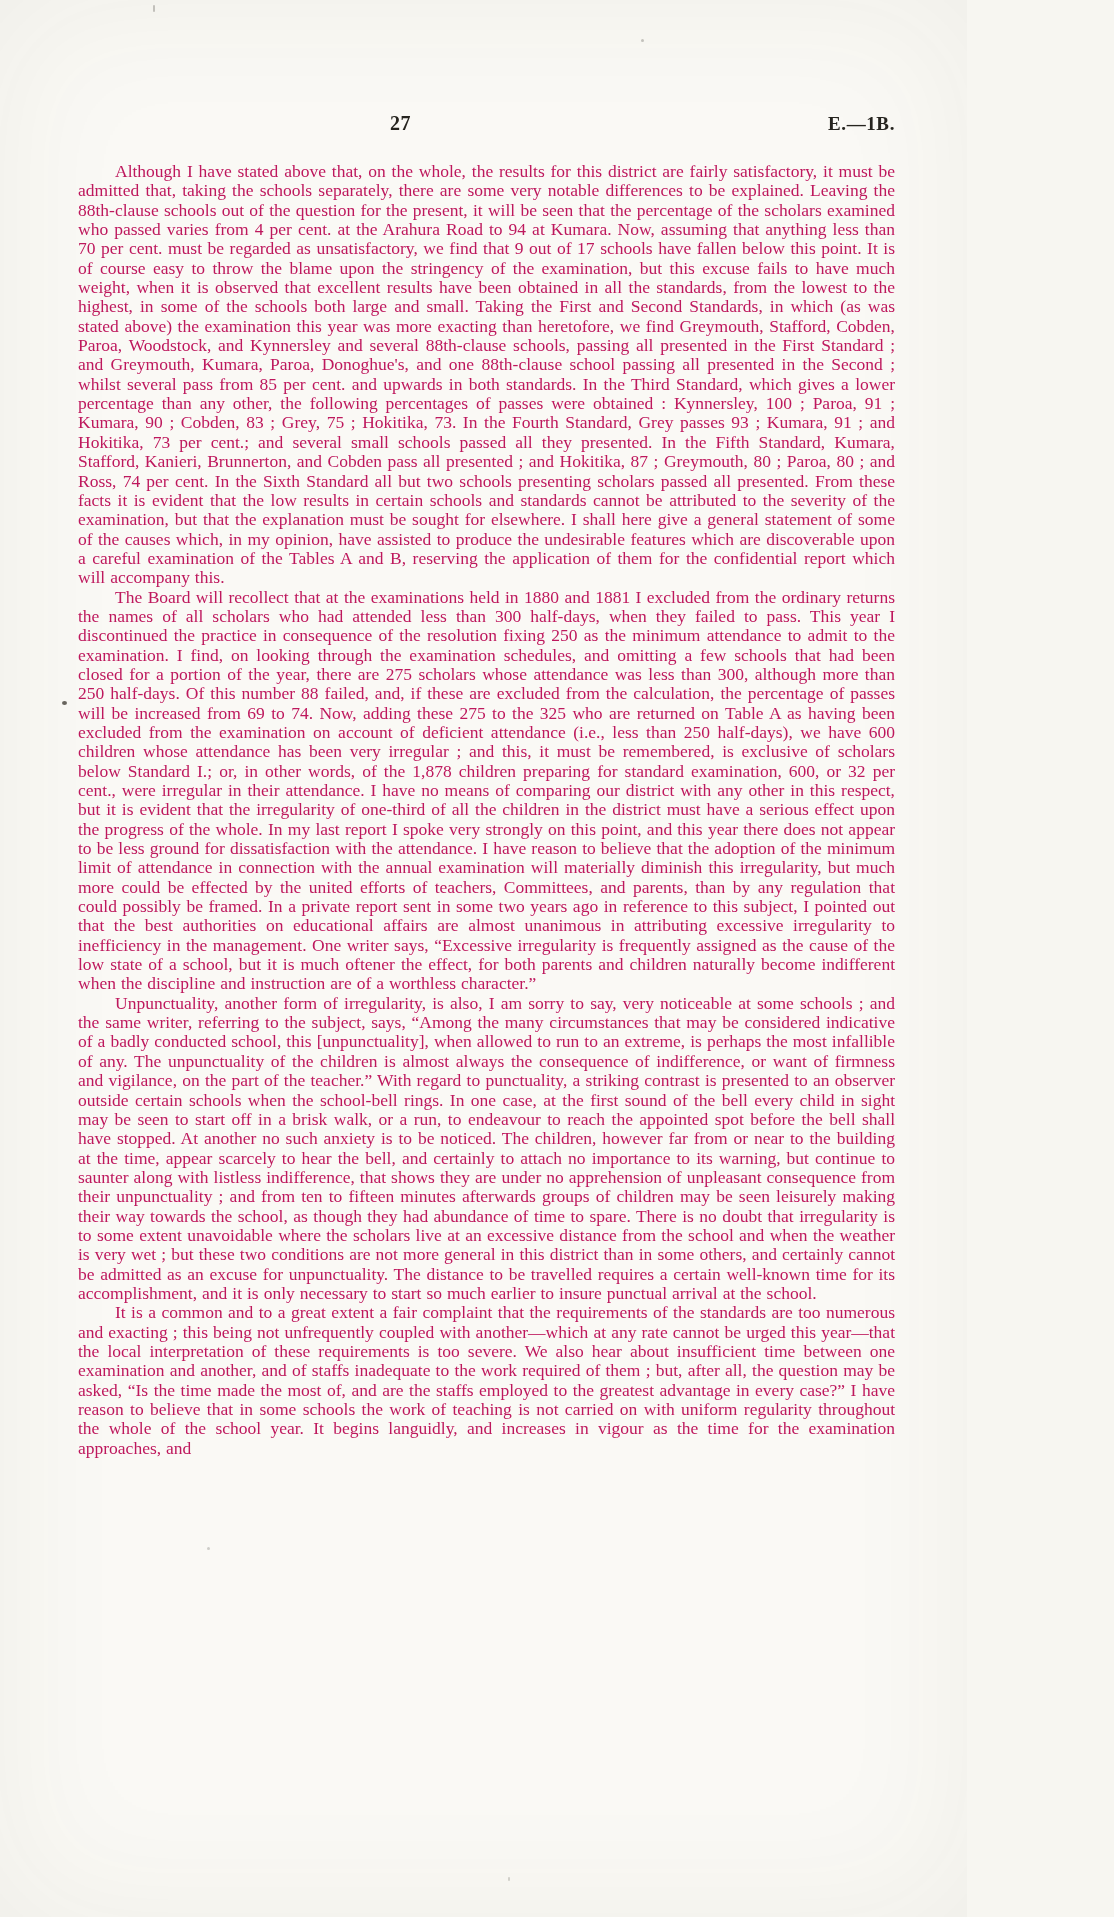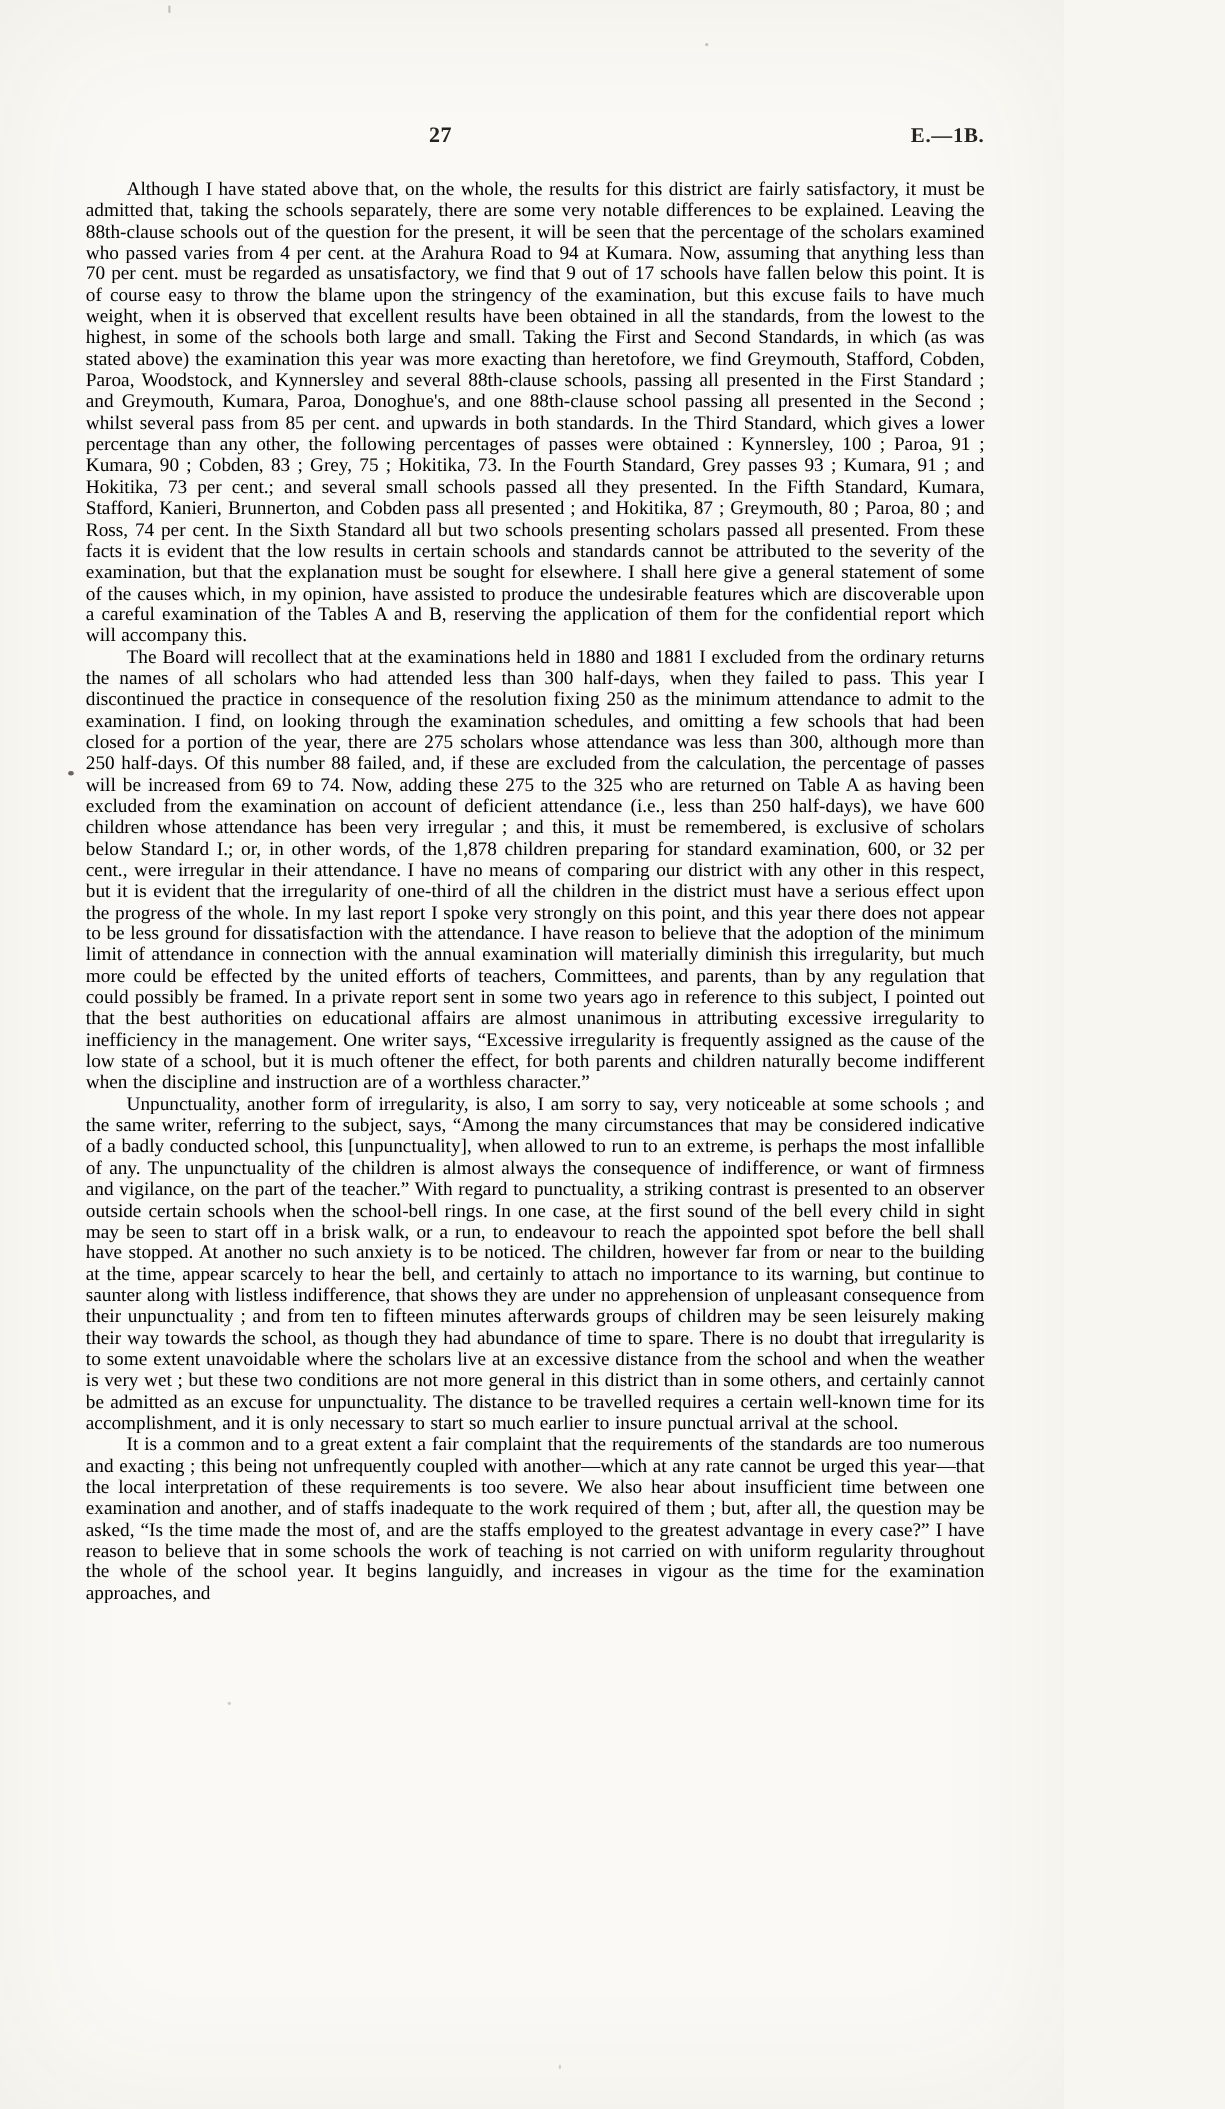--- a/index.html
+++ b/index.html
@@ -46,21 +46,21 @@
       margin-left: 20px;
     }
 
     .page-body p {
       font-size: 17.5px;
       line-height: 19.35px;
       text-align: justify;
       text-indent: 37px;
       word-spacing: 0.6px;
       hyphens: auto;
-      color: #000000;
+      color: #be185d;
     }
 
     
     .speck {
       position: absolute;
       background: #4d4a42;
       border-radius: 50%;
     }
     .speck-1 { left: 62px;  top: 701px;  width: 5px; height: 4px; opacity: 0.85; }
     .speck-2 { left: 153px; top: 5px;    width: 2px; height: 7px; opacity: 0.30; border-radius: 1px; }

